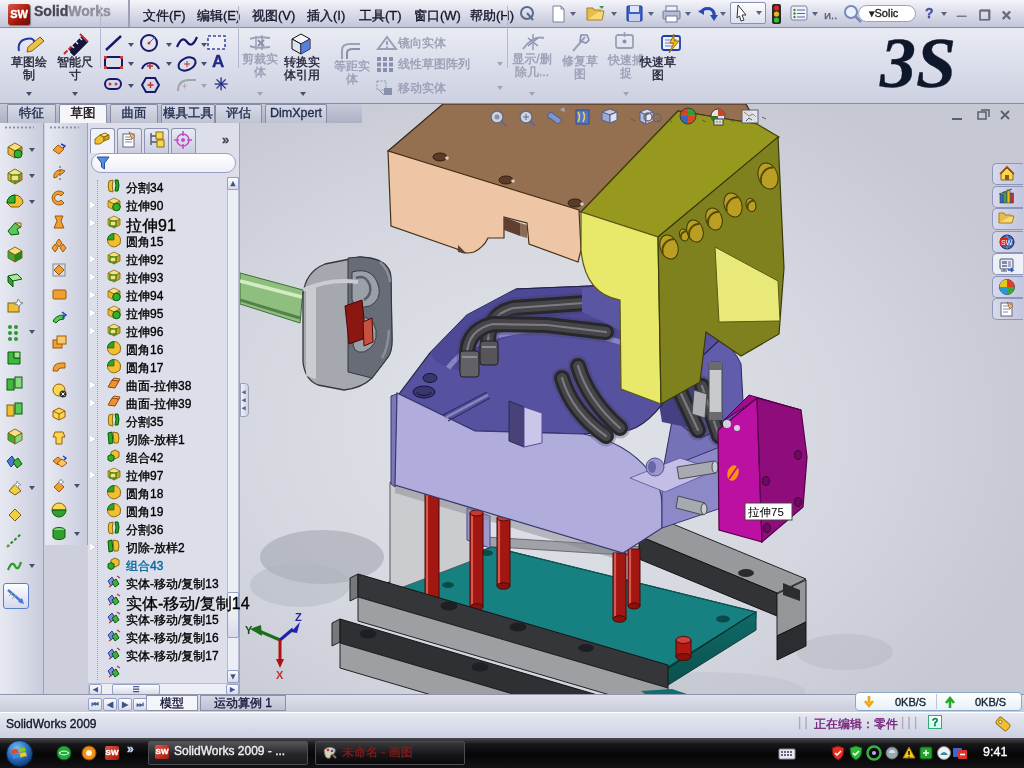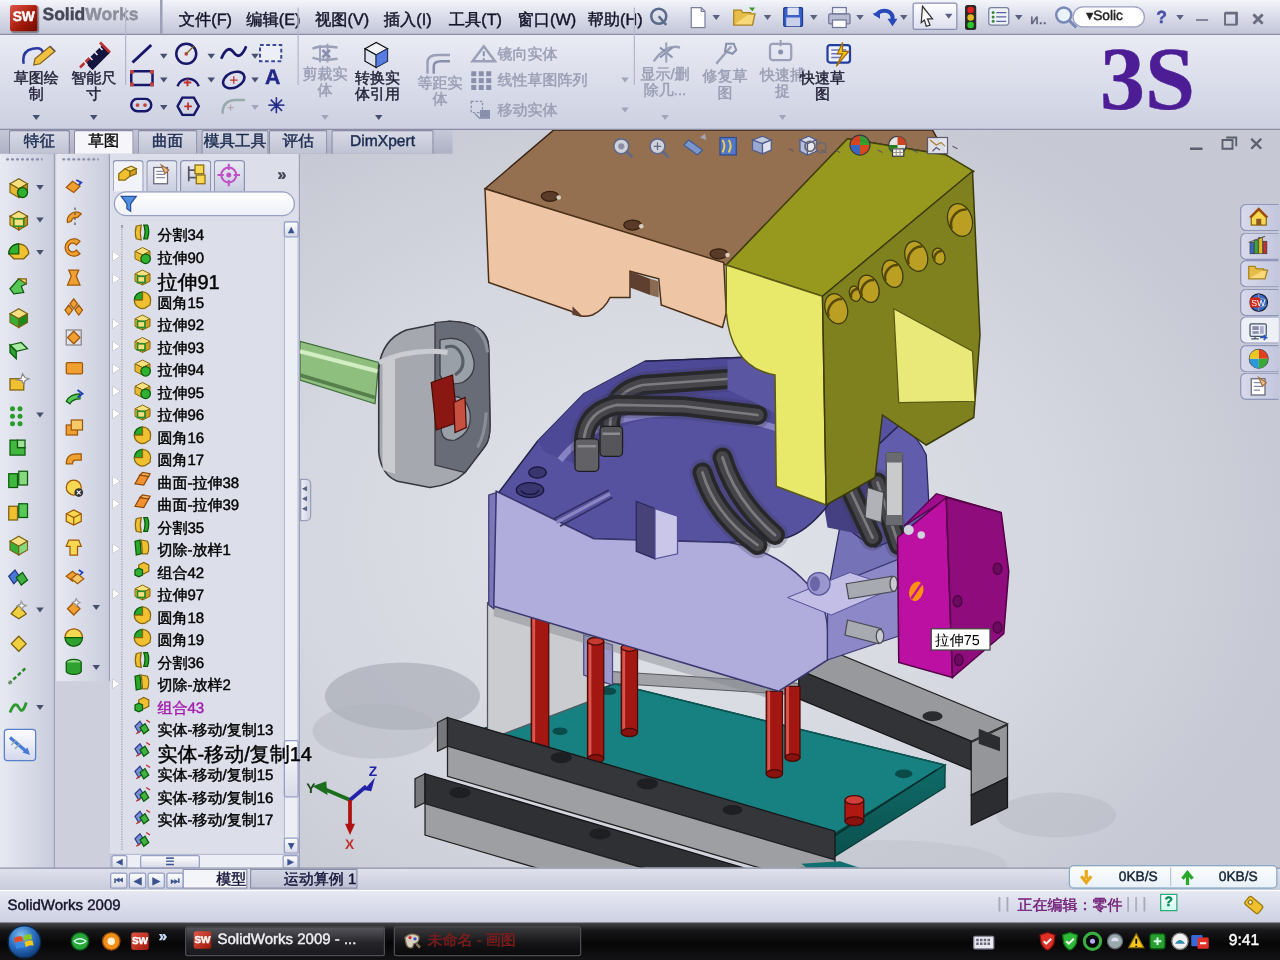--- a/index.html
+++ b/index.html
@@ -9,21 +9,21 @@
 #logo{left:8px;top:4px;width:22px;height:21px;background:linear-gradient(135deg,#e05548,#a01808 60%,#700c04);border-radius:2px;color:#fff;font-weight:bold;font-size:11px;text-align:center;line-height:20px;box-shadow:1px 1px 1px rgba(0,0,0,.4)}
 #brand{left:34px;top:3px;font-size:14px;font-weight:bold;color:#454856;letter-spacing:0px}
 #brand span{color:#8d8f9c}
 #menusep{left:128px;top:0;width:2px;height:27px;background:#9aa0b8}
 .menu{top:7px;font-size:13px;color:#15162b}
 .tdd{top:12px;width:0;height:0;border-left:3px solid transparent;border-right:3px solid transparent;border-top:4px solid #5a617e}
 #searchpill{left:858px;top:5px;width:58px;height:17px;background:#fff;border:1px solid #9aa0c0;border-radius:9px;font-size:11px;color:#222;padding-left:10px;line-height:15px}
 .winbtn{top:8px;font-size:13px;color:#6a6d80;font-weight:bold}
 
 #ribbon{left:0;top:28px;width:1024px;height:76px;background:linear-gradient(#e9ebf4,#d7dae8 60%,#cdd0e0)}
-#watermark{left:880px;top:22px;font-size:72px;font-weight:bold;color:#4c1d95;font-family:"Liberation Serif",serif}
+#watermark{left:880px;top:22px;font-size:72px;font-style:italic;font-weight:bold;color:#0f172a;font-family:"Liberation Serif",serif}
 .rlab{position:absolute;font-size:12px;color:#23243a;text-align:center;line-height:13px}
 .rlab.g{color:#9a9eb4}
 .rsep{position:absolute;top:6px;width:1px;height:62px;background:#b5b8cc}
 .dd{position:absolute;width:0;height:0;border-left:3px solid transparent;border-right:3px solid transparent;border-top:4px solid #44506e}
 .dd.g{border-top-color:#a0a4b8}
 
 #tabbar{left:0;top:104px;z-index:5;width:362px;height:19px;background:linear-gradient(#c5c8d8,#aeb1c4)}
 #tabline{left:0;top:103px;width:1024px;height:1px;background:#8a8da4}
 .ctab{top:104px;z-index:6;white-space:nowrap;height:19px;border:1px solid #888ca6;border-bottom:none;background:linear-gradient(#d8dae6,#bfc2d2);font-size:12.5px;color:#1c2c50;text-align:center;line-height:17px;border-radius:2px 2px 0 0}
 .ctab.act{background:#f6f6fa;color:#111}
@@ -37,21 +37,21 @@
 .ttab.act{background:#f2f3f8}
 
 .sb{background:#eceef5;border:1px solid #b8bcd0}
 .sbtn{background:linear-gradient(#fdfdfe,#d8dbe8);border:1px solid #95a0c8;border-radius:2px;color:#39518e;font-size:8px;text-align:center}
 
 #viewport{left:240px;top:104px;width:784px;height:590px;background:linear-gradient(#c6c9d5,#d9dce4 40%,#d2d5de 70%,#c2c5d0);overflow:hidden}
 
 .rtab{left:0px;width:31px;height:22px;background:linear-gradient(90deg,#d8daea,#c2c6de);border:1px solid #8f96bc;border-right:none;border-radius:5px 0 0 5px}
 
 #bstrip{left:0;top:694px;width:1024px;height:18px;background:linear-gradient(#dfe1ec,#c8cbda);border-top:1px solid #9094ac}
-.btab{top:695px;height:16px;background:linear-gradient(#d4d7e4,#bcc0d2);border:1px solid #8a90aa;font-size:12px;color:#15163a;text-align:right;line-height:14px}
+.btab{top:695px;height:16px;background:linear-gradient(#d4d7e4,#bcc0d2);border:1px solid #8a90aa;font-size:12px;color:#15163a;text-align:center;line-height:14px}
 .btab.act{background:#f4f5f9}
 
 #statusbar{left:0;top:712px;width:1024px;height:26px;background:linear-gradient(#e6e8f2,#ccd0e2);border-top:1px solid #fff;font-size:12px;color:#1a1a2a}
 
 #taskbar{left:0;top:738px;width:1024px;height:30px;background:linear-gradient(#4a4a4e,#18181a 20%,#060607 55%,#131315)}
 .tkbtn{top:741px;height:24px;background:linear-gradient(#3a3a3e,#141416 60%,#0a0a0b);border:1px solid #4c4c52;border-radius:2px;color:#e8e8ee;font-size:12px;line-height:22px;white-space:nowrap;overflow:hidden}
 </style></head>
 <body>
 
 <div class="abs" id="titlebar"></div>
@@ -278,21 +278,21 @@
   </svg>
 <div class="rlab abs" style="left:636px;top:56px;width:44px">快速草<br>图</div>
 
 <div class="abs" id="tabline"></div>
 <div class="abs" id="tabbar"></div>
 <div class="abs ctab" style="left:7px;width:49px">特征</div>
 <div class="abs ctab act" style="left:59px;width:48px">草图</div>
 <div class="abs ctab" style="left:110px;width:48px">曲面</div>
 <div class="abs ctab" style="left:161px;width:54px;white-space:nowrap">模具工具</div>
 <div class="abs ctab" style="left:215px;width:47px">评估</div>
-<div class="abs ctab" style="left:265px;width:82px">DimXpert</div>
+<div class="abs ctab" style="left:265px;width:62px">DimXpert</div>
 
 <div class="abs" id="viewport"></div>
 <svg class="abs" style="left:240px;top:104px" width="784" height="590" viewBox="240 104 784 590">
     <defs>
       <radialGradient id="glow" cx="38%" cy="55%" r="65%">
         <stop offset="0%" stop-color="#e2e4ea"></stop>
         <stop offset="60%" stop-color="#d4d7df"></stop>
         <stop offset="100%" stop-color="#c6c9d3"></stop>
       </radialGradient>
       <linearGradient id="tealside" x1="0" y1="0" x2="0" y2="1">
@@ -860,21 +860,21 @@
 <div class="abs" style="left:90px;top:543px;width:0;height:0;border-top:4px solid transparent;border-bottom:4px solid transparent;border-left:6px solid #fff;-webkit-filter:drop-shadow(0 0 .5px #556)"></div>
 <svg class="abs" style="left:106px;top:538px" width="16" height="16">
     <path d="M2 3 L6 2 L7 13 L3 14 Z" fill="#2aa828" stroke="#0a5a0a"></path>
     <path d="M7 2 L12 3 Q14 8 12 13 L8 13 Z" fill="#f0c030" stroke="#8a6a10"></path>
   </svg>
 <div class="abs" style="left:126px;top:540px;font-size:12px;color:#000;white-space:nowrap">切除-放样2</div>
 <svg class="abs" style="left:106px;top:556px" width="16" height="16">
     <path d="M5 4 L9 2 L13 4 L13 9 L9 11 L5 9 Z" fill="#f0c030" stroke="#8a6a10"></path>
     <path d="M2 8 L5 6.5 L8 8 L8 12 L5 13.5 L2 12 Z" fill="#30b030" stroke="#0a5a0a"></path>
   </svg>
-<div class="abs" style="left:126px;top:558px;font-size:12px;color:#a21caf;white-space:nowrap">组合43</div>
+<div class="abs" style="left:126px;top:558px;font-size:12px;color:#0369a1;white-space:nowrap">组合43</div>
 <svg class="abs" style="left:106px;top:574px" width="16" height="16">
     <path d="M2 7 L6 3 L9 8 L5 12 Z" fill="#7890d8" stroke="#30408a"></path>
     <path d="M6 8 L10 5 L13 10 L9 13 Z" fill="#40b040" stroke="#0a5a0a"></path>
     <path d="M11 2 L14 4 M3 13 L6 11" stroke="#c03030" stroke-width="1.2"></path>
   </svg>
 <div class="abs" style="left:126px;top:576px;font-size:12px;color:#000;white-space:nowrap">实体-移动/复制13</div>
 <svg class="abs" style="left:106px;top:592px" width="16" height="16">
     <path d="M2 7 L6 3 L9 8 L5 12 Z" fill="#7890d8" stroke="#30408a"></path>
     <path d="M6 8 L10 5 L13 10 L9 13 Z" fill="#40b040" stroke="#0a5a0a"></path>
     <path d="M11 2 L14 4 M3 13 L6 11" stroke="#c03030" stroke-width="1.2"></path>

